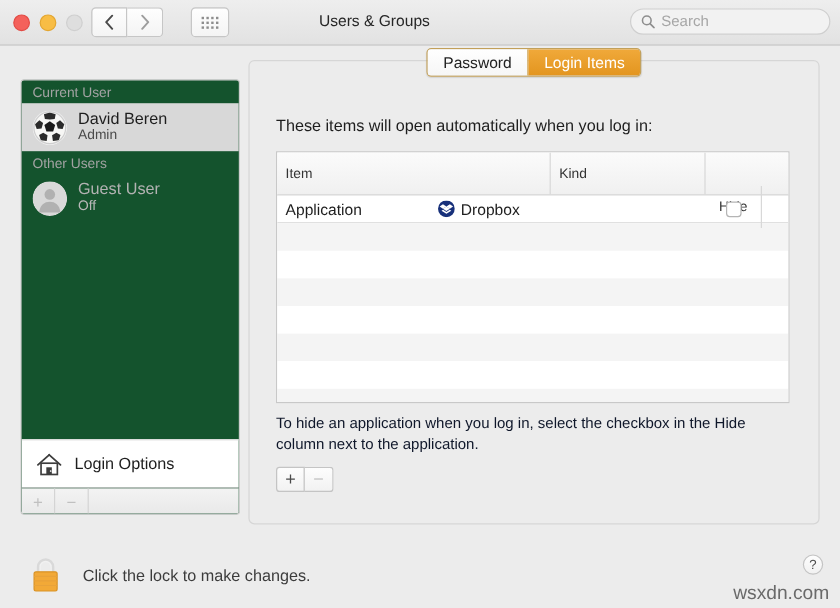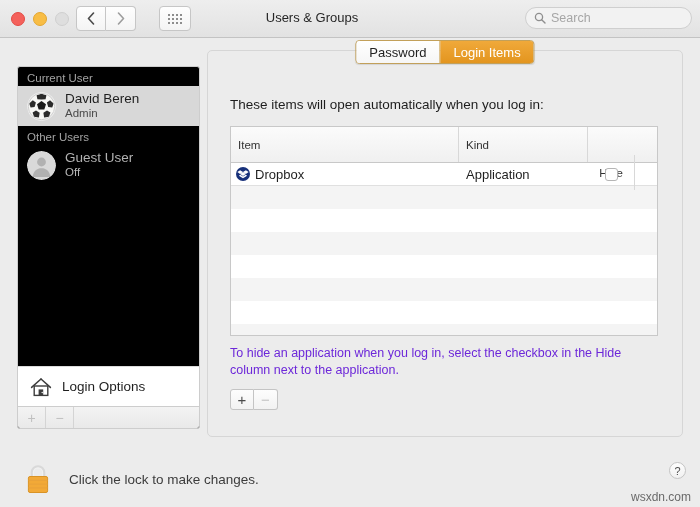--- a/index.html
+++ b/index.html
@@ -110,21 +110,21 @@
     font-size: 12.5px; color: #000000;
     width: 130px; padding: 0;
   }
   .search-input::placeholder { color: #a6a6a6; }
 
   
   .sidebar {
     position: absolute;
     left: 17px; top: 66px;
     width: 183px; height: 363px;
-    background: #000000;
+    background: #14532d;
     border: 1px solid #cdcdcd;
     border-radius: 3px;
     box-sizing: border-box;
     overflow: hidden;
   }
   .group-label {
     font-size: 11.5px;
     color: #a3a3a3;
     padding: 5px 0 2px 9px;
   }
@@ -299,21 +299,21 @@
     border: 1px solid #b5b5b5;
     border-radius: 3px;
     box-sizing: border-box;
   }
 
   .hinttext {
     position: absolute;
     left: 22px; top: 294px;
     width: 400px;
     font-size: 12.5px;
-    color: #6d28d9;
+    color: #0f172a;
     line-height: 1.38;
   }
 
   .addremove {
     position: absolute;
     left: 22px; top: 338px;
     display: flex;
   }
   .arbtn {
     width: 24px; height: 21px;
@@ -347,21 +347,21 @@
     background: linear-gradient(to bottom, #fdfdfd, #f1f1f1);
     border: 1px solid #c4c4c4;
     display: flex; align-items: center; justify-content: center;
     font-size: 11px;
     color: #4c4c4c;
     box-sizing: border-box;
   }
   .watermark {
     position: absolute;
     right: 9px; bottom: 3px;
-    font-size: 12px;
+    font-size: 16px;
     color: #6a6a6a;
     text-align: center;
   }
 </style>
 </head>
 <body>
 
 <div class="window">
 
   <div class="titlebar">
@@ -481,33 +481,33 @@
 
     <div class="table-wrap">
       <div class="thead">
         <span class="th item">Item</span>
         <span class="th kind">Kind</span>
         <span class="th hide">Hide</span>
         <span class="th last"></span>
       </div>
 
       <div class="trow odd first">
+        <span class="td kind">Application</span>
         <span class="td item">
           <span class="appicon">
             <svg width="14" height="14" viewBox="0 0 14 14">
               <circle cx="7" cy="7" r="7" fill="#17307a"></circle>
               <polygon points="4.1,3.2 7,5.1 4.1,7 1.4,5.1" fill="#ffffff"></polygon>
               <polygon points="9.9,3.2 12.6,5.1 9.9,7 7,5.1" fill="#ffffff"></polygon>
               <polygon points="4.1,7 7,5.1 9.9,7 7,8.9" fill="#ffffff"></polygon>
               <polygon points="7,9.6 4.2,7.8 2.9,8.7 7,11.2 11.1,8.7 9.8,7.8" fill="#ffffff"></polygon>
             </svg>
           </span>
           <span>Dropbox</span>
         </span>
-        <span class="td kind">Application</span>
         <span class="td hide">
           <span class="hide-check"></span>
         </span>
         <span class="td last"></span>
       </div>
 
       <div class="trow even"></div>
       <div class="trow odd"></div>
       <div class="trow even"></div>
       <div class="trow odd"></div>

